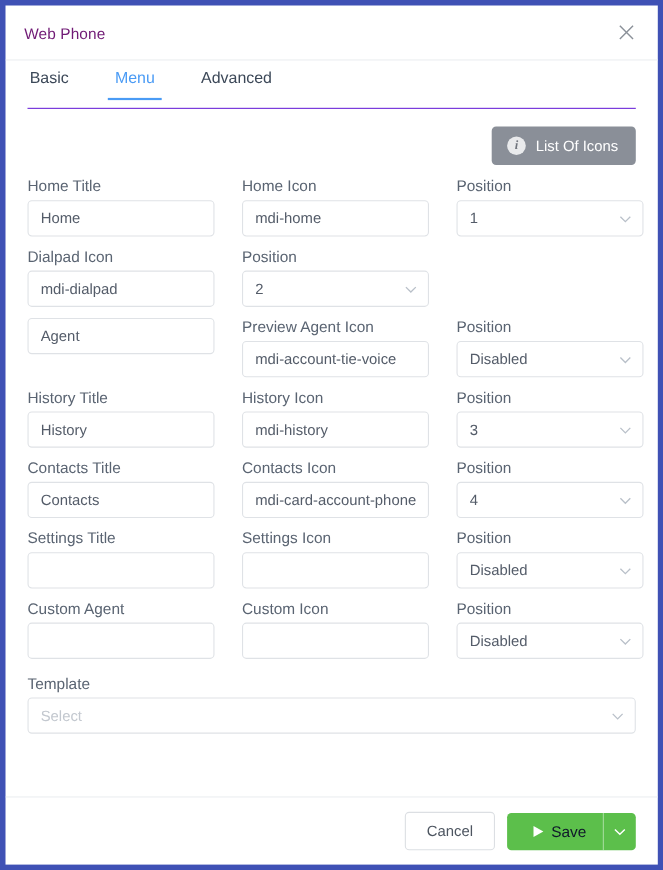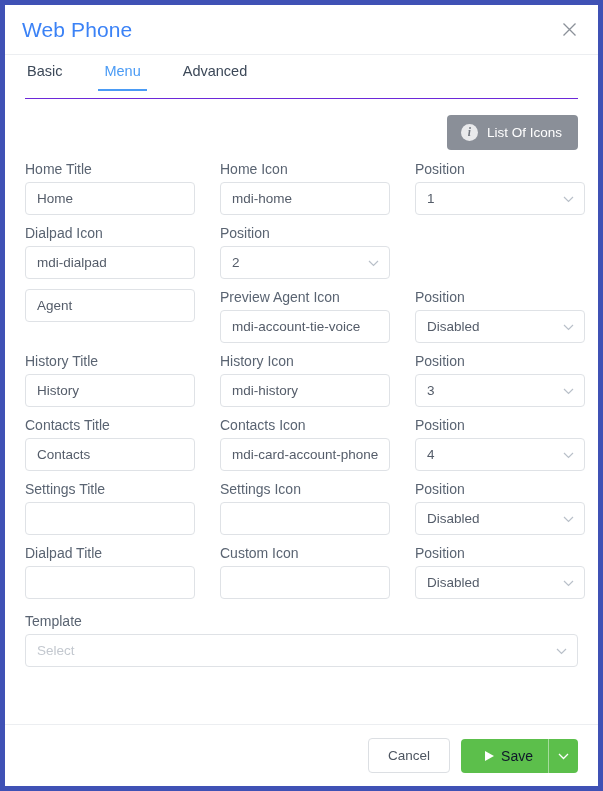--- a/index.html
+++ b/index.html
@@ -30,22 +30,22 @@
     box-sizing: border-box;
     height: 50px;
     flex: 0 0 50px;
     display: flex;
     align-items: center;
     justify-content: space-between;
     padding: 0 16px 0 17px;
     border-bottom: 1px solid #eceef1;
   }
   .dialog-title {
-    font-size: 21px;
-    color: #3b82f6;
+    font-size: 14px;
+    color: #701a75;
     letter-spacing: .1px;
   }
   .close-btn {
     width: 26px;
     height: 26px;
     display: flex;
     align-items: center;
     justify-content: center;
     cursor: pointer;
   }
@@ -400,21 +400,21 @@
             <svg width="11" height="7" viewBox="0 0 11 7">
                 <path d="M1 1 L5.5 5.5 L10 1" stroke="#b9c0c9" stroke-width="1.2" fill="none"></path>
               </svg>
           </span>
         </div>
       </div>
     </div>
 
     <div class="row">
       <div class="col col-a">
-        <span class="field-label">Dialpad Title</span>
+        <span class="field-label">Custom Agent</span>
         <input class="input" type="text" value="" style="">
       </div>
       <div class="col col-b">
         <span class="field-label">Custom Icon</span>
         <input class="input" type="text" value="" style="">
       </div>
       <div class="col col-c">
         <span class="field-label">Position</span>
         <div class="select">
           <span class="sel-value">Disabled</span>

